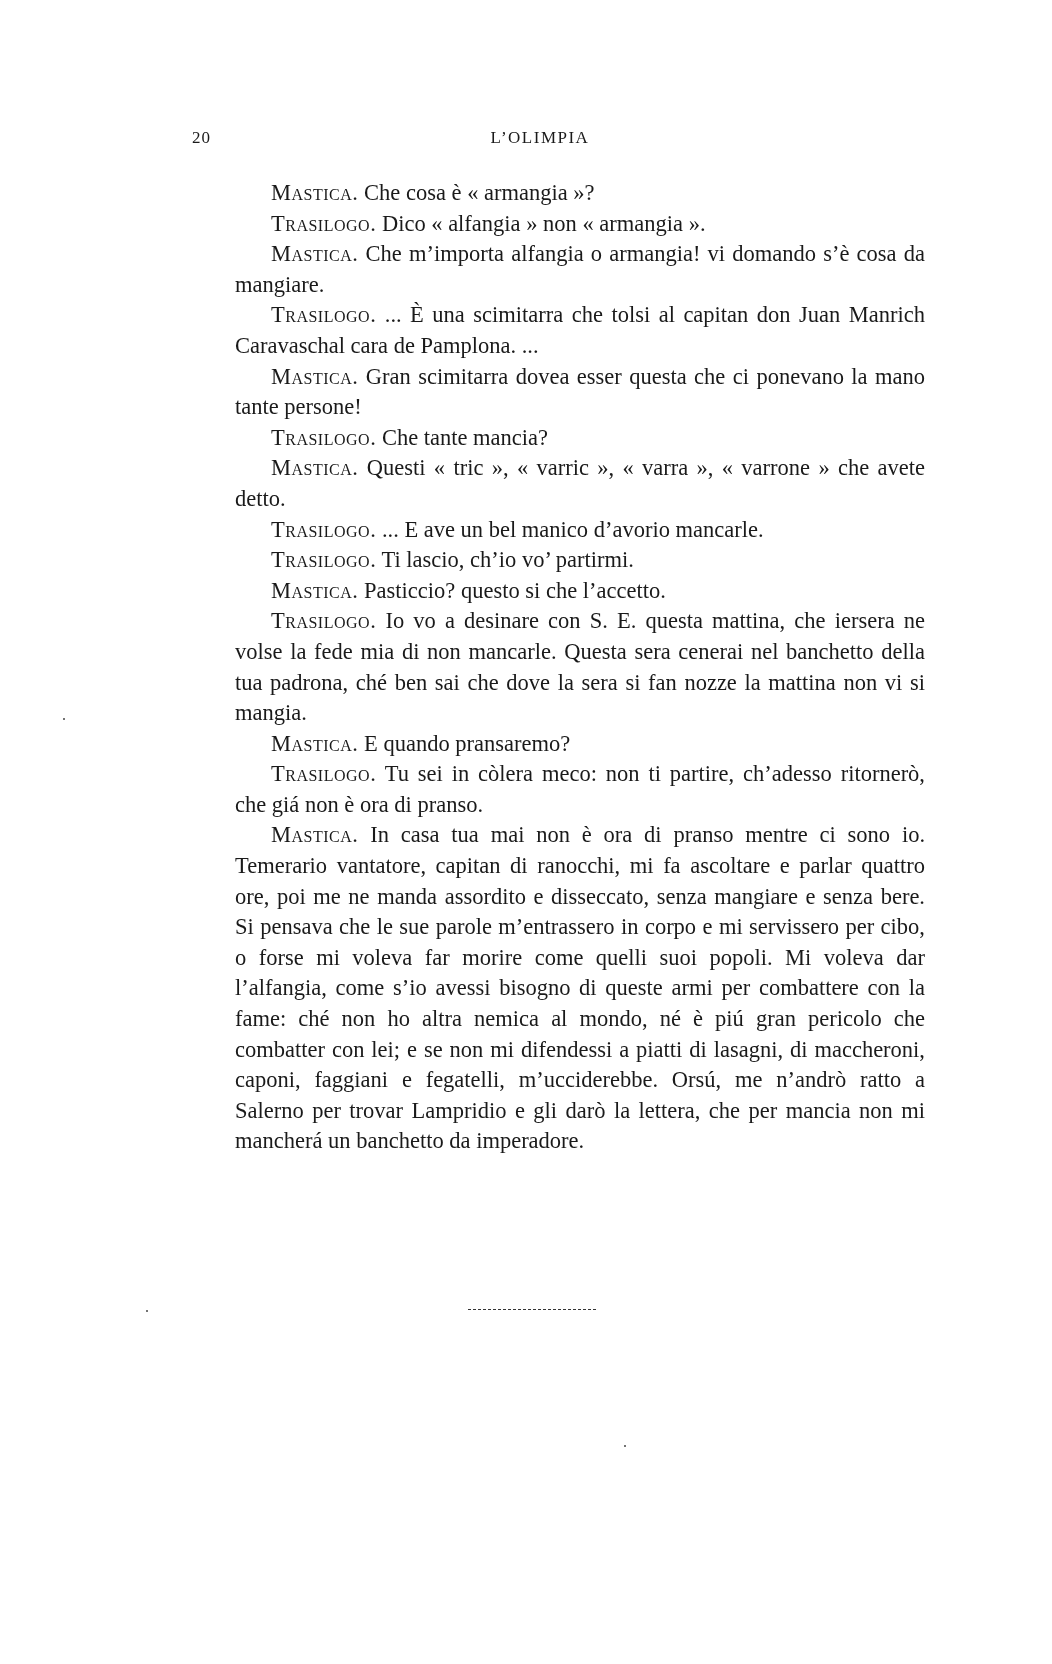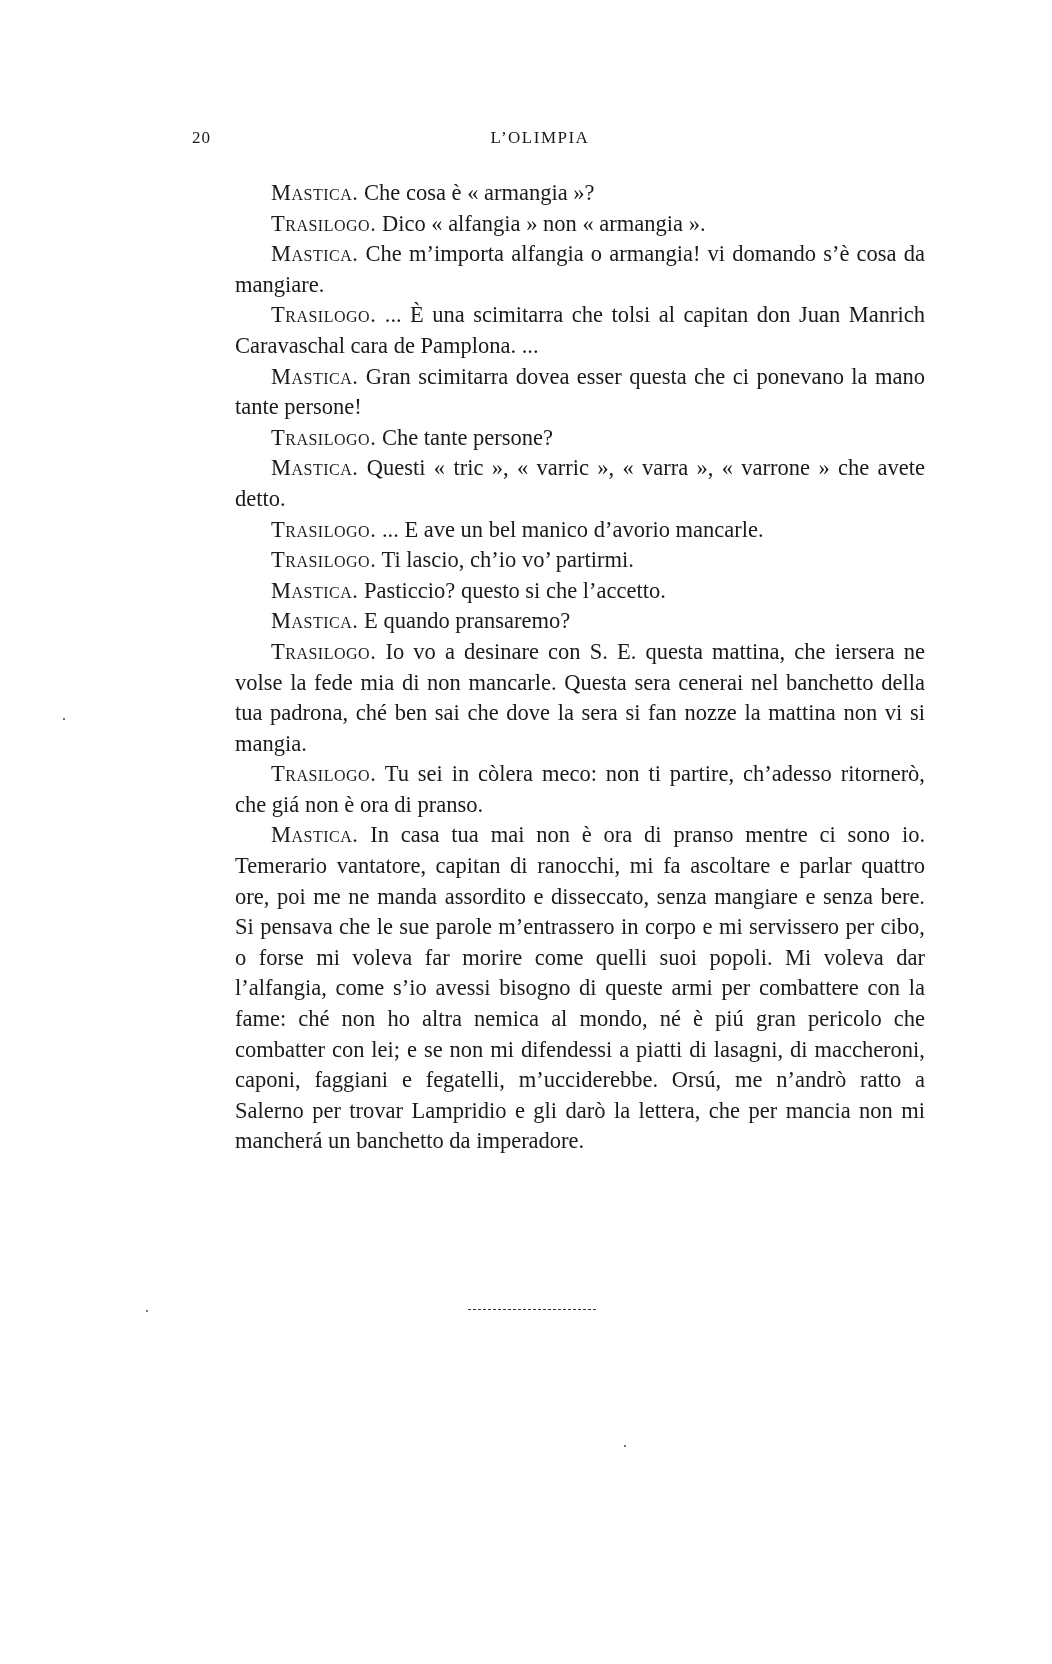--- a/index.html
+++ b/index.html
@@ -40,27 +40,27 @@
     <span class="page-number">20</span>
     <span class="running-title">L’OLIMPIA</span>
   </div>
 
   <div class="text-block" id="text-block">
       <p class="para"><span class="speaker">Mastica.</span> <span>Che cosa è « armangia »?</span></p>
       <p class="para"><span class="speaker">Trasilogo.</span> <span>Dico « alfangia » non « armangia ».</span></p>
       <p class="para"><span class="speaker">Mastica.</span> <span>Che m’importa alfangia o armangia! vi domando s’è cosa da mangiare.</span></p>
       <p class="para"><span class="speaker">Trasilogo.</span> <span>... È una scimitarra che tolsi al capitan don Juan Manrich Caravaschal cara de Pamplona. ...</span></p>
       <p class="para"><span class="speaker">Mastica.</span> <span>Gran scimitarra dovea esser questa che ci ponevano la mano tante persone!</span></p>
-      <p class="para"><span class="speaker">Trasilogo.</span> <span>Che tante persone?</span></p>
+      <p class="para"><span class="speaker">Trasilogo.</span> <span>Che tante mancia?</span></p>
       <p class="para"><span class="speaker">Mastica.</span> <span>Questi « tric », « varric », « varra », « varrone » che avete detto.</span></p>
       <p class="para"><span class="speaker">Trasilogo.</span> <span>... E ave un bel manico d’avorio mancarle.</span></p>
       <p class="para"><span class="speaker">Trasilogo.</span> <span>Ti lascio, ch’io vo’ partirmi.</span></p>
       <p class="para"><span class="speaker">Mastica.</span> <span>Pasticcio? questo si che l’accetto.</span></p>
+      <p class="para"><span class="speaker">Trasilogo.</span> <span>Io vo a desinare con S. E. questa mattina, che iersera ne volse la fede mia di non mancarle. Questa sera cenerai nel banchetto della tua padrona, ché ben sai che dove la sera si fan nozze la mattina non vi si mangia.</span></p>
       <p class="para"><span class="speaker">Mastica.</span> <span>E quando pransaremo?</span></p>
-      <p class="para"><span class="speaker">Trasilogo.</span> <span>Io vo a desinare con S. E. questa mattina, che iersera ne volse la fede mia di non mancarle. Questa sera cenerai nel banchetto della tua padrona, ché ben sai che dove la sera si fan nozze la mattina non vi si mangia.</span></p>
       <p class="para"><span class="speaker">Trasilogo.</span> <span>Tu sei in còlera meco: non ti partire, ch’adesso ritornerò, che giá non è ora di pranso.</span></p>
       <p class="para"><span class="speaker">Mastica.</span> <span>In casa tua mai non è ora di pranso mentre ci sono io. Temerario vantatore, capitan di ranocchi, mi fa ascoltare e parlar quattro ore, poi me ne manda assordito e disseccato, senza mangiare e senza bere. Si pensava che le sue parole m’entrassero in corpo e mi servissero per cibo, o forse mi voleva far morire come quelli suoi popoli. Mi voleva dar l’alfangia, come s’io avessi bisogno di queste armi per combattere con la fame: ché non ho altra nemica al mondo, né è piú gran pericolo che combatter con lei; e se non mi difendessi a piatti di lasagni, di maccheroni, caponi, faggiani e fegatelli, m’ucciderebbe. Orsú, me n’andrò ratto a Salerno per trovar Lampridio e gli darò la lettera, che per mancia non mi mancherá un banchetto da imperadore.</span></p>
     </div>
 
   <div class="rule"></div>
 
   <div class="speck" style="left:63px; top:718px;"></div>
   <div class="speck" style="left:146px; top:1310px;"></div>
   <div class="speck" style="left:624px; top:1445px;"></div>
 </div>

